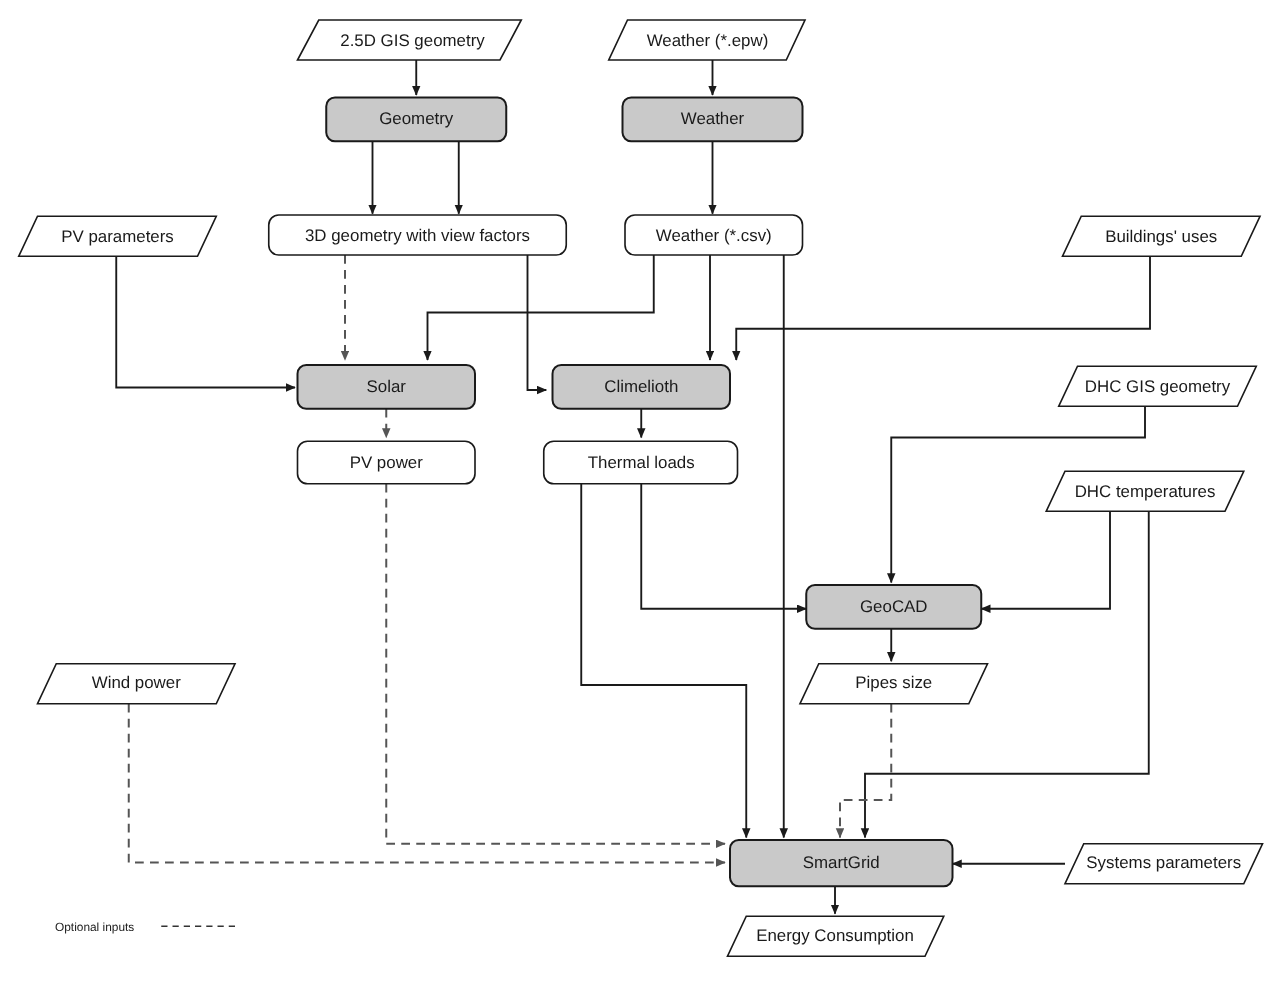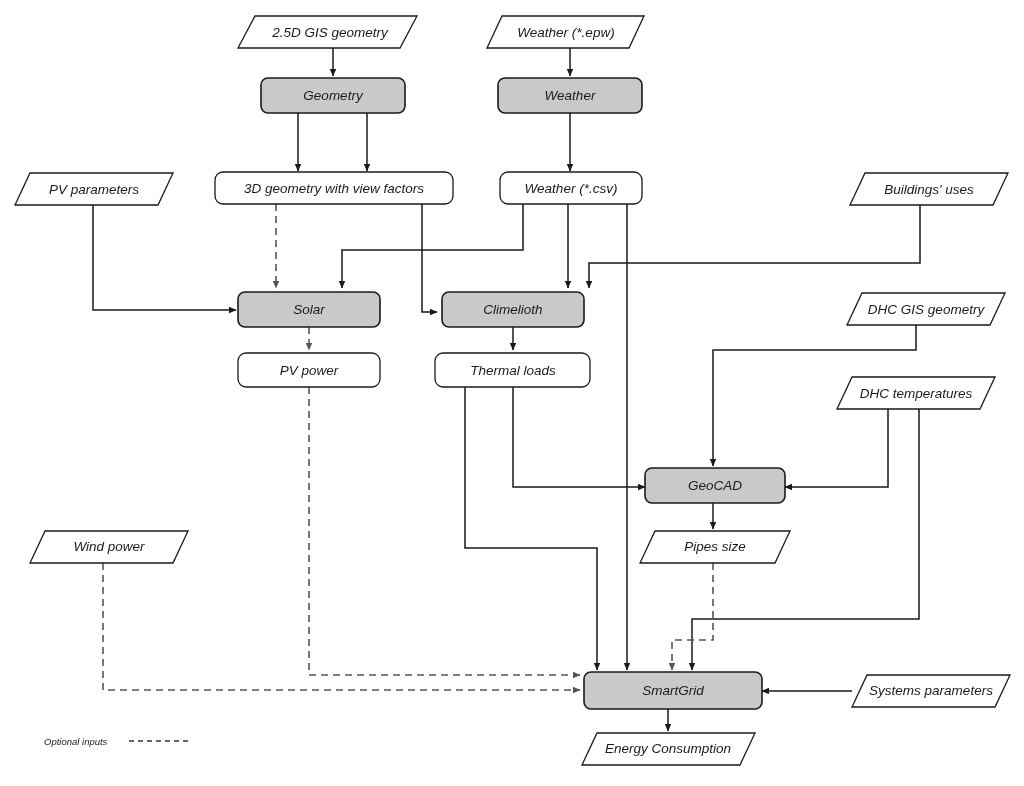--- a/index.html
+++ b/index.html
@@ -1,21 +1,21 @@
 <!DOCTYPE html>
 <html><head>
 <meta charset="utf-8">
 <title>Simulation Workflow Diagram</title>
 <style>
   html,body{margin:0;padding:0;background:#ffffff;}
   body{
     font-family:"Liberation Sans", sans-serif;
     width:1024px;height:786px;overflow:hidden;
   }
-  #diagram-root{position:relative;width:1024px;height:786px;background:#fff;font-style:italic;}
+  #diagram-root{position:relative;width:1024px;height:786px;background:#fff;}
   svg#flow{position:absolute;top:0;left:0;width:1024px;height:786px;}
   .node-label{
     font-family:"Liberation Sans", sans-serif;
     font-size:13.5px;
     fill:#1a1a1a;
     text-anchor:middle;
     dominant-baseline:middle;
   }
   .legend-label{
     font-family:"Liberation Sans", sans-serif;

